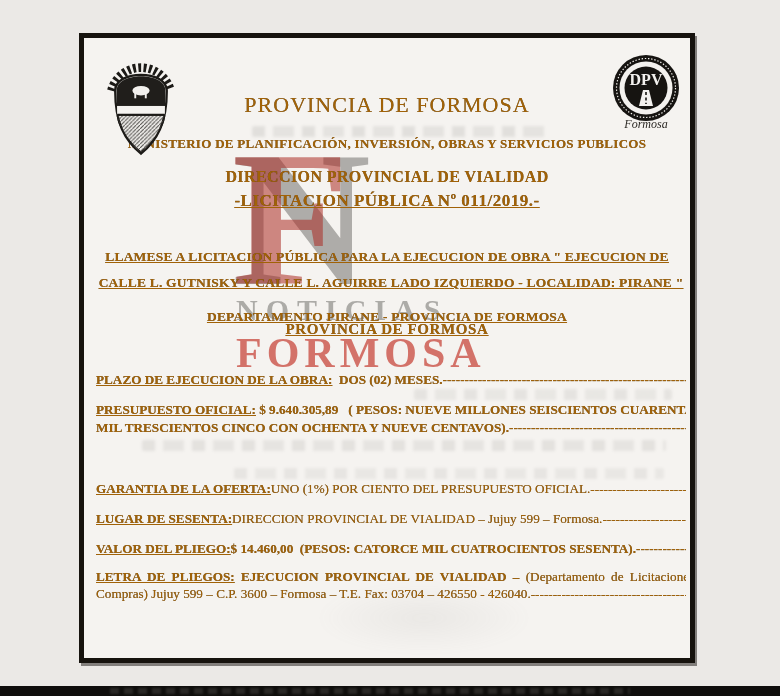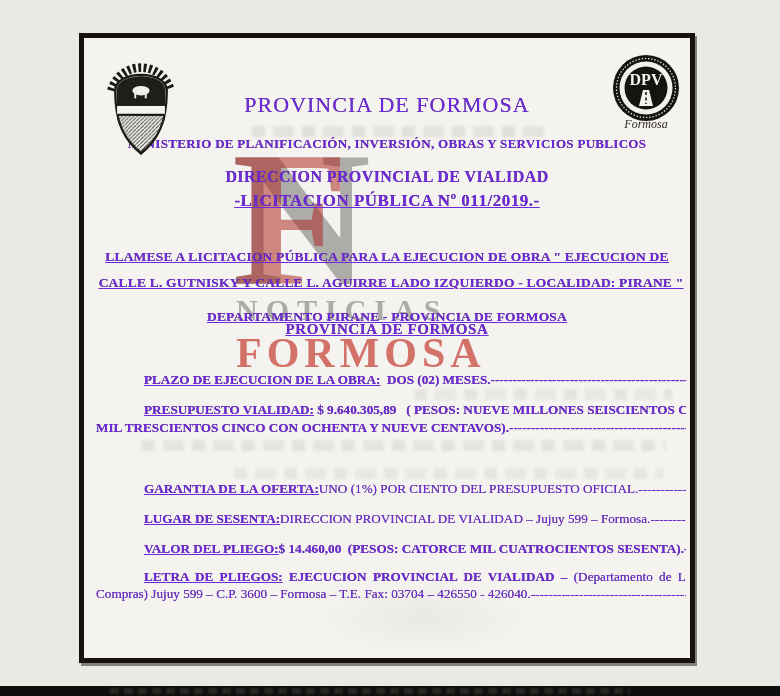--- a/index.html
+++ b/index.html
@@ -29,32 +29,32 @@
     background:repeating-linear-gradient(90deg,
       rgba(118,116,112,.55) 0 13px, rgba(118,116,112,0) 13px 21px,
       rgba(118,116,112,.45) 21px 42px, rgba(118,116,112,0) 42px 50px);
   }
   .ghost-blob{
     width:220px;height:70px;border-radius:50%;z-index:0;opacity:.10;
     background:radial-gradient(ellipse at center, #8a8884 0%, transparent 70%);
     filter:blur(6px);
   }
   
-  .txt{z-index:2;color:#6d28d9;text-shadow:0 0 .5px rgba(22,19,14,.65);}
+  .txt{z-index:2;color:#a16207;text-shadow:0 0 .5px rgba(22,19,14,.65);}
   .center{left:0;right:0;text-align:center;}
   .doc-title{top:54px;font-size:22px;letter-spacing:1px;}
   .ministry{top:98px;font-size:13px;font-weight:bold;letter-spacing:.3px;}
   .directorate{top:130px;font-size:16px;font-weight:bold;letter-spacing:.4px;}
   .tender{top:153px;font-size:17px;font-weight:bold;letter-spacing:.5px;text-decoration:underline;}
   .expte{top:176px;font-size:17px;font-weight:bold;letter-spacing:.5px;text-decoration:underline;}
   .callline{font-size:13.5px;font-weight:bold;text-decoration:underline;letter-spacing:.2px;}
   .cl1{top:211px;} .cl2{top:230px;} .cl3{top:237px;margin-left:8px;} .cl4{top:262px;margin-top:9px;}
   .province{top:283px;font-size:15px;font-weight:bold;letter-spacing:.6px;text-decoration:underline;}
   .row{left:12px;right:4px;font-size:13.2px;font-weight:bold;white-space:pre;overflow:hidden;}
-  .lbl{text-decoration:underline;position:static;margin-left:48px;}
+  .lbl{text-decoration:underline;position:static;}
   .val{position:static;}
   .reg{font-weight:normal;position:static;}
   .r-plazo{top:334px;}
   .r-pres1{top:364px;}
   .r-pres2{top:382px;}
   .r-feha{top:411px;}
   .r-gar{top:443px;}
   .r-lugar{top:473px;}
   .r-valor{top:503px;}
   .r-venta1{top:531px;word-spacing:3px;}
@@ -128,21 +128,21 @@
   <div class="txt center tender">-LICITACION PÚBLICA Nº 011/2019.-</div>
 
   <div class="txt center callline cl1">LLAMESE A LICITACION PÚBLICA PARA LA EJECUCION DE OBRA " EJECUCION DE</div>
   <div class="txt center callline cl3">CALLE L. GUTNISKY Y CALLE L. AGUIRRE LADO IZQUIERDO - LOCALIDAD: PIRANE "</div>
   <div class="txt center callline cl4">DEPARTAMENTO PIRANE  - PROVINCIA DE FORMOSA</div>
 
   <div class="txt center province">PROVINCIA DE FORMOSA</div>
 
   <div class="txt row r-plazo"><span class="lbl">PLAZO DE EJECUCION DE LA OBRA:</span><span class="val">  DOS (02) MESES.------------------------------------------------------------------------------------------------</span></div>
 
-  <div class="txt row r-pres1"><span class="lbl">PRESUPUESTO VIALIDAD:</span><span class="val"> $ 9.640.305,89   ( PESOS: NUEVE MILLONES SEISCIENTOS CUARENTA</span></div>
+  <div class="txt row r-pres1"><span class="lbl">PRESUPUESTO OFICIAL:</span><span class="val"> $ 9.640.305,89   ( PESOS: NUEVE MILLONES SEISCIENTOS CUARENTA</span></div>
   <div class="txt row r-pres2"><span class="val">MIL TRESCIENTOS CINCO CON OCHENTA Y NUEVE CENTAVOS).----------------------------------------------------</span></div>
 
 
   <div class="txt row r-gar"><span class="lbl">GARANTIA DE LA OFERTA:</span><span class="reg">UNO (1%) POR CIENTO DEL PRESUPUESTO OFICIAL.--------------------------------------------</span></div>
 
   <div class="txt row r-lugar"><span class="lbl">LUGAR DE SESENTA:</span><span class="reg">DIRECCION PROVINCIAL DE VIALIDAD – Jujuy 599 – Formosa.-------------------------------</span></div>
 
   <div class="txt row r-valor"><span class="lbl">VALOR DEL PLIEGO:</span><span class="val">$ 14.460,00  (PESOS: CATORCE MIL CUATROCIENTOS SESENTA).--------------------</span></div>
 
   <div class="txt row r-venta1"><span class="lbl">LETRA DE PLIEGOS:</span><span class="val"> EJECUCION PROVINCIAL DE VIALIDAD – </span><span class="reg">(Departamento de Licitaciones y</span></div>

